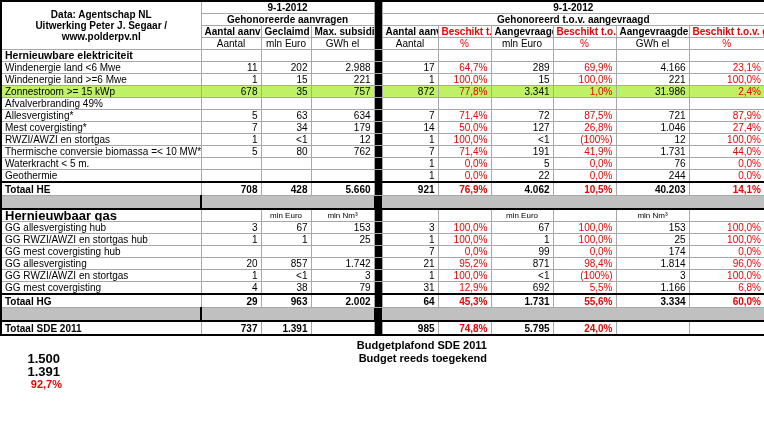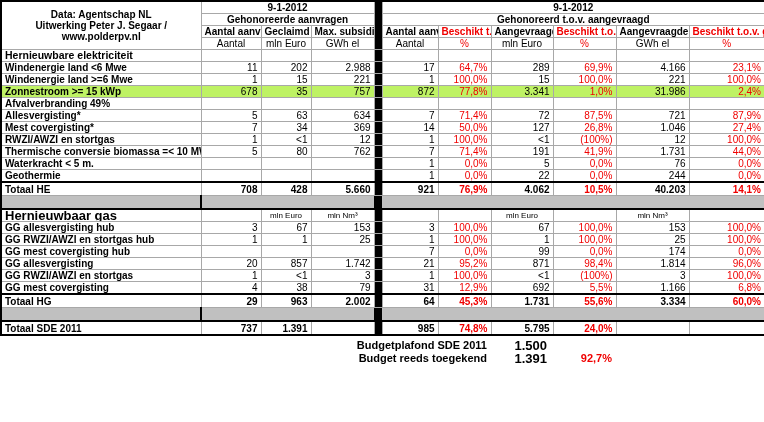--- a/index.html
+++ b/index.html
@@ -17,37 +17,37 @@
   td.hdr-title { border-top:none; border-bottom:2px solid #000; text-align:center; font-weight:bold; font-size:12px; height:14px; }
   td.colhdr { font-weight:bold; font-size:8.5px; line-height:9.5px; text-align:center;
               white-space:normal; height:42px; vertical-align:middle; }
   td.unit { font-size:8px; text-align:center; height:11px; border-bottom:2px solid #000; }
   .red { color:#f00000; }
 
   
   td.divider { background:#000; border-top-color:#000; border-bottom-color:#000; padding:0; }
 
   
-  td.lbl { border-right:2px solid #000; text-align:left;font-weight:bold; }
+  td.lbl { border-right:2px solid #000; text-align:left; }
   td.num { text-align:right; }
   td.pct { color:#f00000; }
   tr.section td.lbl { font-weight:bold; font-size:10.5px; }
   tr.gasheader td { border-top:2px solid #000; }
   tr.gasheader td.lbl { font-weight:bold; font-size:13px; }
   tr.gasheader td.num { font-size:8px; text-align:center; color:#000; }
   tr.total td { font-weight:bold; border-top:2px solid #000; font-size:10px; height:12px; }
   tr.sep td { background:#c0c0c0; border-left:none; border-right:none; height:12px; }
   tr.sep td.lbl { border-right:2px solid #000; }
   tr.sep td.divider { background:#000; }
   tr.hl td { background:#bef264; }
   tr.hl td.divider { background:#000; }
 
   
   .footer { margin-top:3px; }
-  .frow { display:flex; height:13px; line-height:13px; }
+  .frow { display:flex; height:13px; line-height:13px;flex-direction:column; }
   .flabel { width:487px; text-align:right; font-weight:bold; font-size:11px; }
   .fval { width:60px; text-align:right; font-weight:bold; font-size:13px; padding-right:3px; }
   .fpct { width:62px; text-align:right; font-weight:bold; font-size:11px; color:#f00000; padding-right:3px; }
 </style>
 </head>
 <body>
 
 <div class="sheet">
   <table class="main">
     <colgroup>
@@ -177,21 +177,21 @@
           <td class="num pct">71,4%</td>
           <td class="num">72</td>
           <td class="num pct">87,5%</td>
           <td class="num">721</td>
           <td class="num pct">87,9%</td>
         </tr>
         <tr class="data">
           <td class="lbl">Mest covergisting*</td>
           <td class="num">7</td>
           <td class="num">34</td>
-          <td class="num">369</td>
+          <td class="num">179</td>
           <td class="divider"></td>
           <td class="num">14</td>
           <td class="num pct">50,0%</td>
           <td class="num">127</td>
           <td class="num pct">26,8%</td>
           <td class="num">1.046</td>
           <td class="num pct">27,4%</td>
         </tr>
         <tr class="data">
           <td class="lbl">RWZI/AWZI en stortgas</td>

